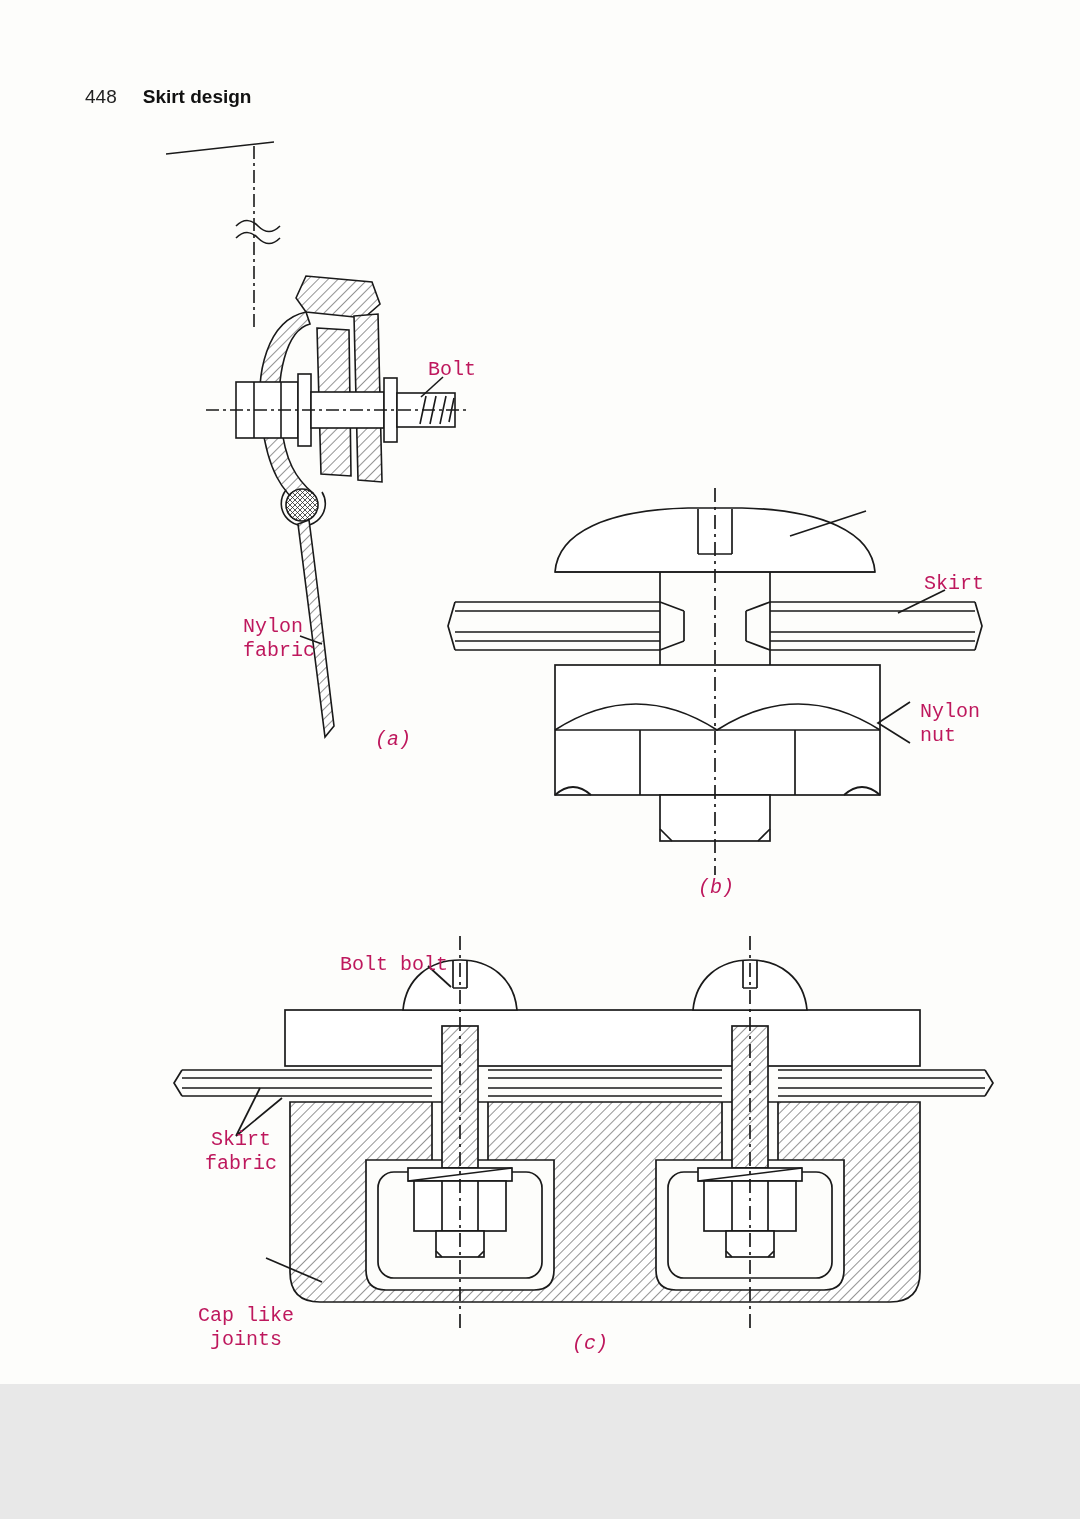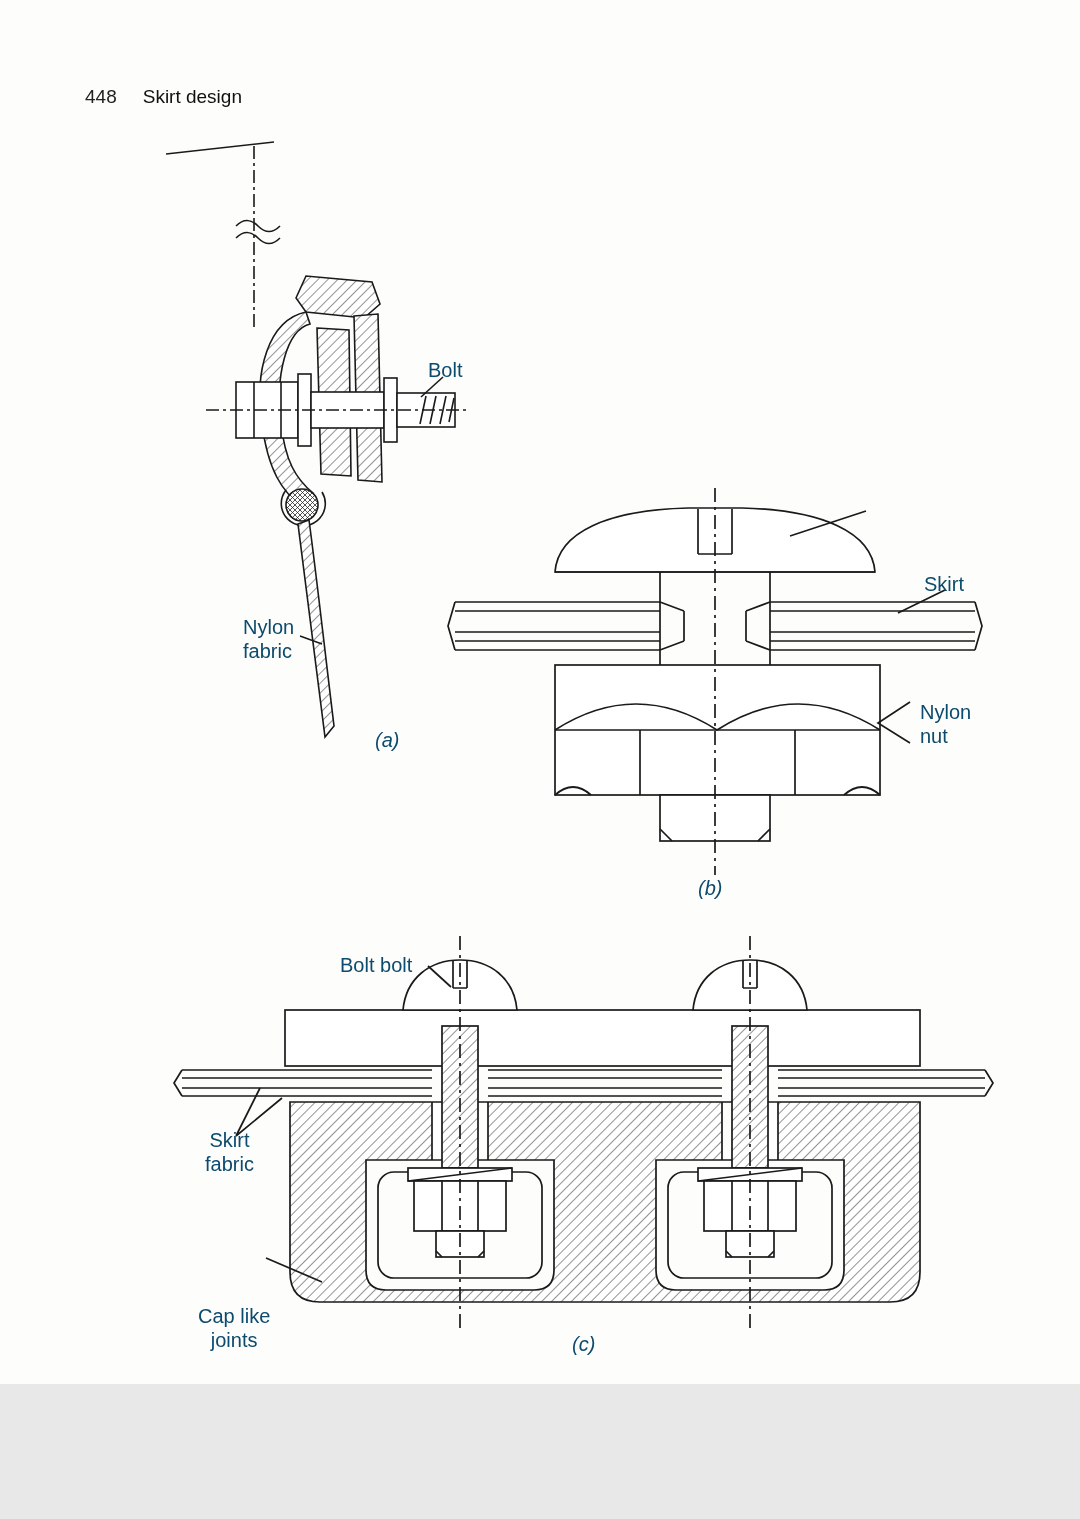--- a/index.html
+++ b/index.html
@@ -4,25 +4,25 @@
 <style>
   html,body{margin:0;padding:0;background:#e8e8e8;}
   #page{
     position:relative;width:1080px;height:1384px;margin:0 auto;
     background:#fdfdfb;overflow:hidden;
     font-family:"Liberation Sans","DejaVu Sans",sans-serif;color:#1a1a1a;
   }
   .abs{position:absolute;}
   #header{top:86px;left:85px;font-size:19px;display:flex;gap:26px;align-items:baseline;}
   #header .pagenum{font-weight:400;color:#222;}
-  #header .sect{font-weight:400;color:#111;}
+  #header .sect{font-weight:700;color:#111;}
   .fig{position:absolute;}
   .lbl{
-    position:absolute;font-family:Liberation Sans, sans-serif;
-    font-size:20px;color:#0c4a6e;line-height:1.2;white-space:pre-line;
+    position:absolute;font-family:Liberation Mono, monospace;
+    font-size:20px;color:#be185d;line-height:1.2;white-space:pre-line;
   }
   .lbl.center{text-align:center;}
   .tag{font-style:italic;font-size:20px;}
   #caption{
     top:1383px;left:168px;width:848px;font-size:16px;line-height:1.5;color:#161616;z-index:2;
   }
   #caption b{font-weight:700;}
   #watermark{z-index:5;opacity:0.82;pointer-events:none;}
 </style>
 </head>

